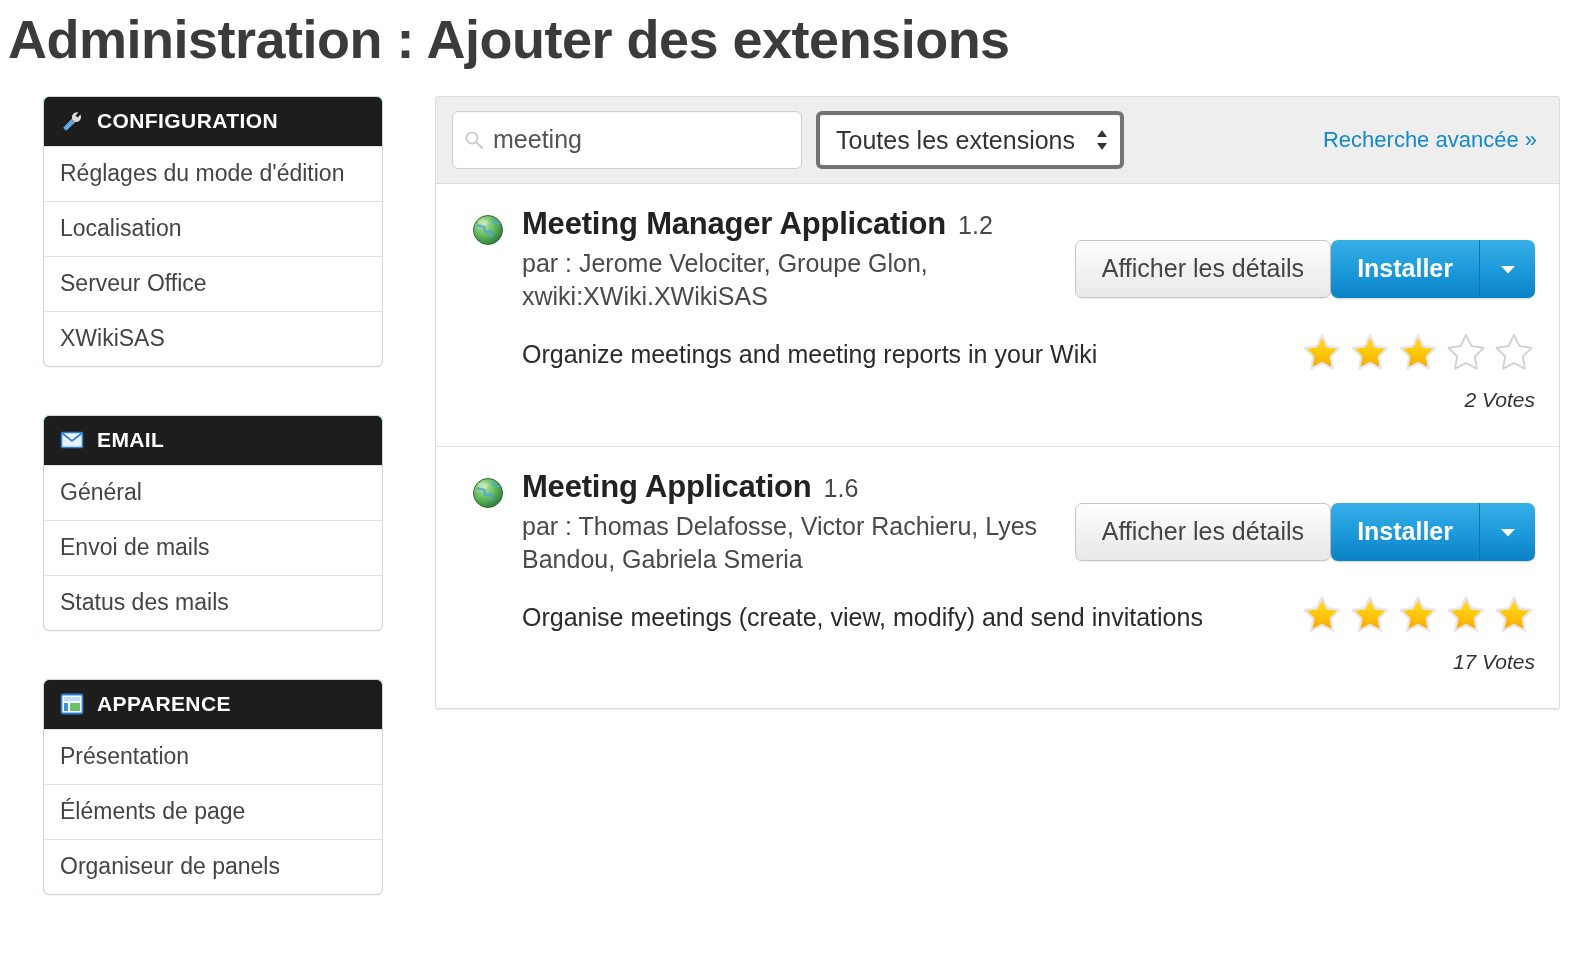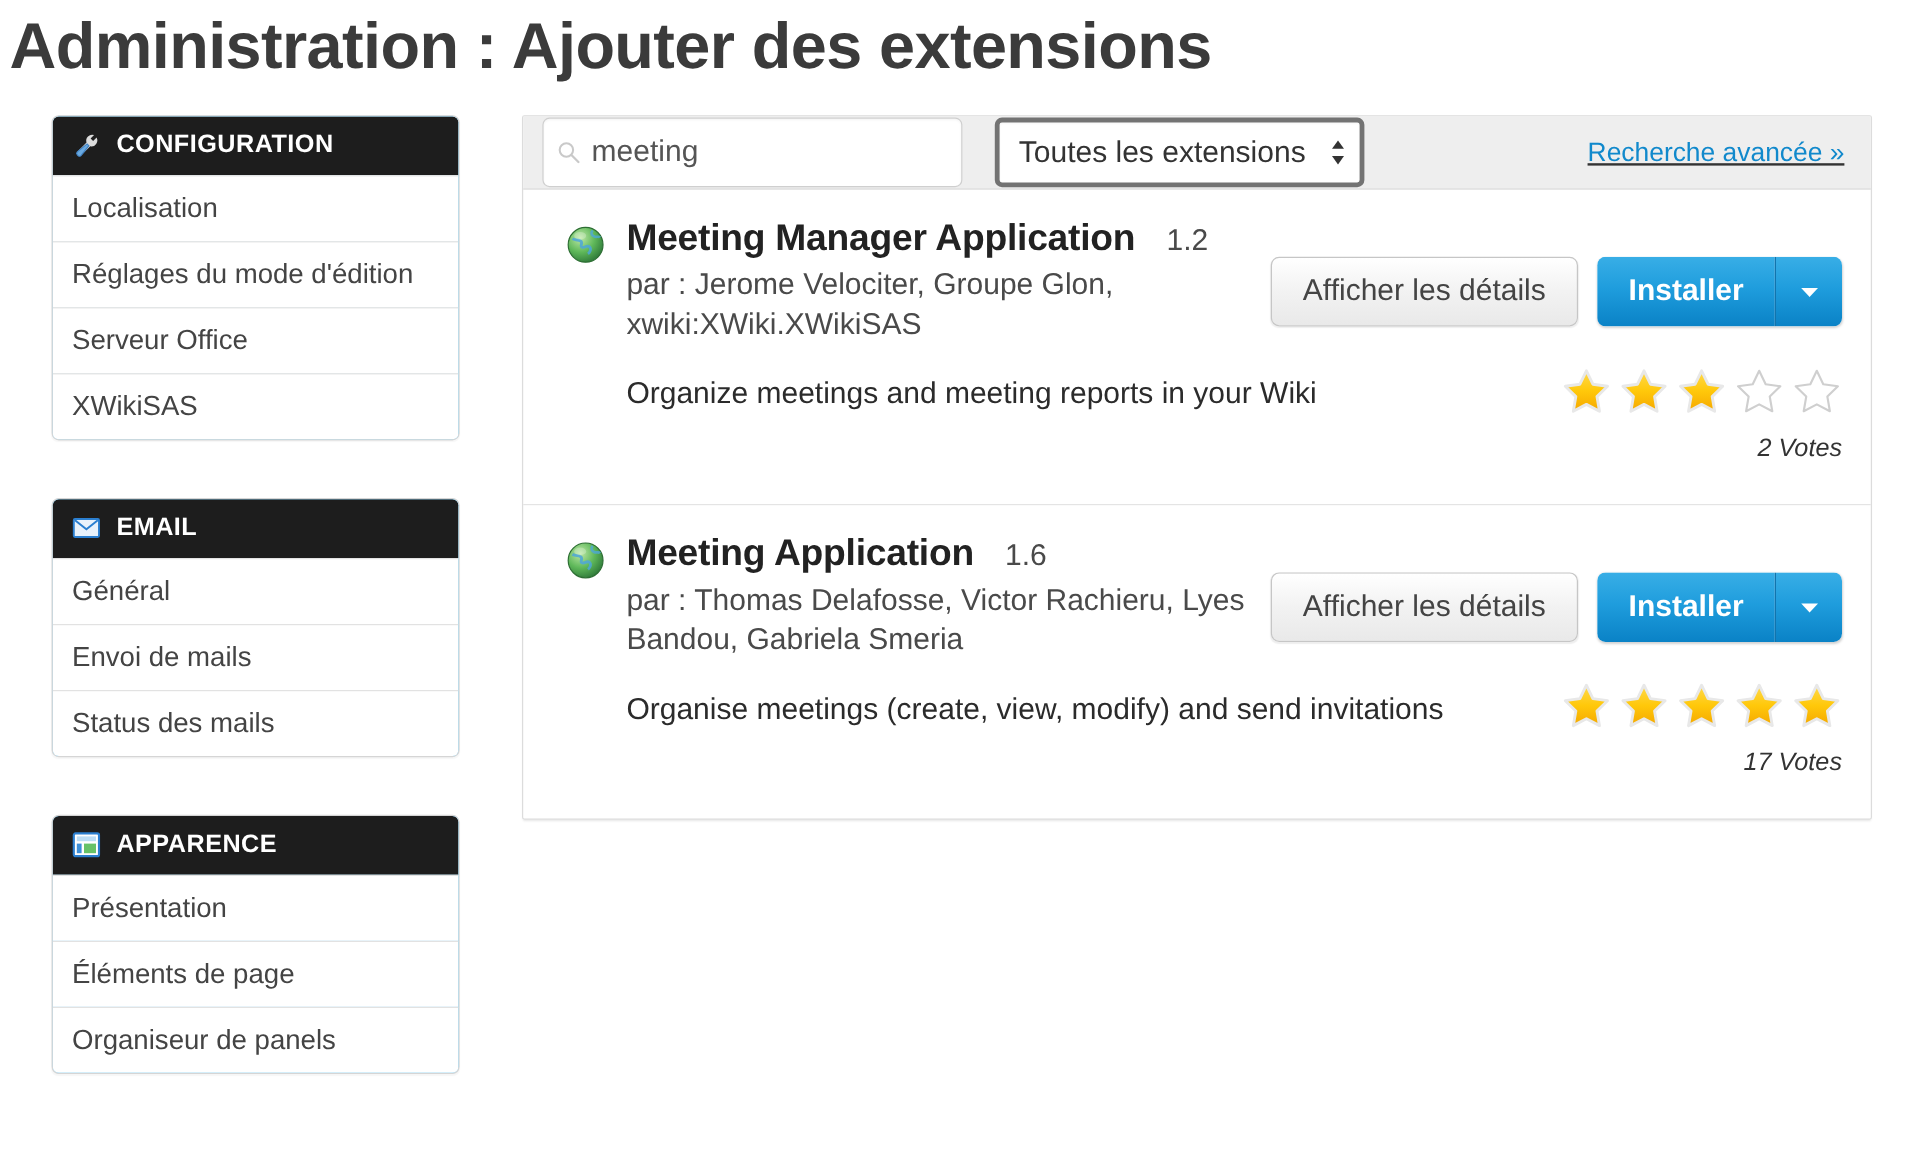--- a/index.html
+++ b/index.html
@@ -77,25 +77,24 @@
     border: 1px solid #dcdcdc;
     border-radius: 2px;
     background: #ffffff;
     box-shadow: 0 2px 2px -1px rgba(0,0,0,0.10);
   }
 
   
   #toolbar {
     background: #eeeeee;
     border-bottom: 1px solid #dcdcdc;
-    padding: 1px 16px;
+    padding: 14px 16px;
     display: flex;
     align-items: center;
-    gap: 27px;
-    text-decoration: underline;
+    gap: 14px;
   }
   .search-wrap {
     position: relative;
     width: 350px;
   }
   .search-wrap .s-ico {
     position: absolute;
     left: 12px; top: 50%;
     transform: translateY(-50%);
     width: 20px; height: 20px;
@@ -163,21 +162,21 @@
   .ext-top { display: flex; }
   .globe {
     width: 32px; height: 32px;
     flex: 0 0 32px;
     margin: 8px 18px 0 12px;
   }
   .ext-info { flex: 1; min-width: 0; }
   .ext-titleline {
     display: flex;
     align-items: baseline;
-    gap: 26px;
+    gap: 12px;
   }
   .ext-name {
     font-size: 31px;
     font-weight: bold;
     color: #222222;
     letter-spacing: -0.2px;
   }
   .ext-version {
     font-size: 25px;
     color: #4a4a4a;
@@ -213,21 +212,20 @@
     border-radius: 7px;
     padding: 13px 26px 14px 26px;
     cursor: pointer;
     box-shadow: 0 1px 1px rgba(0,0,0,0.07);
   }
   .split {
     display: flex;
     border-radius: 7px;
     overflow: hidden;
     box-shadow: 0 1px 2px rgba(0,0,0,0.18);
-    margin-left: 16px;
   }
   .btn-install {
     font-size: 25px;
     font-weight: bold;
     font-family: "Liberation Sans", sans-serif;
     color: #ffffff;
     background: linear-gradient(180deg,#38aee6 0%, #1f9ddd 45%, #0a82c6 100%);
     border: none;
     padding: 14px 26px 15px 26px;
     cursor: pointer;
@@ -269,22 +267,22 @@
   <aside id="sidebar">
       <div class="side-group">
         <div class="side-head">
           <svg class="ico" viewBox="0 0 24 24">
     <path d="M20.5 5.6 17.6 8.5 15.5 6.4 18.4 3.5a5 5 0 0 0-6.3 6.3L4.4 17.5a1.8 1.8 0 0 0 0 2.5l.6.6a1.8 1.8 0 0 0 2.5 0l7.7-7.7a5 5 0 0 0 5.3-7.3z" fill="#dcdcdc"></path>
     <path d="M12.6 10.9 4.4 17.5a1.8 1.8 0 0 0 0 2.5l.6.6a1.8 1.8 0 0 0 2.5 0l6.6-8.2z" fill="#6aa9e0"></path>
     <path d="M12.6 10.9 4.4 17.5a1.8 1.8 0 0 0 0 2.5l.6.6a1.8 1.8 0 0 0 2.5 0l6.6-8.2z" fill="none" stroke="#3d7fc0" stroke-width="0.9"></path>
   </svg>
           <span>CONFIGURATION</span>
         </div>
+        <div class="side-item">Réglages du mode d'édition</div>
         <div class="side-item">Localisation</div>
-        <div class="side-item">Réglages du mode d'édition</div>
         <div class="side-item">Serveur Office</div>
         <div class="side-item">XWikiSAS</div>
       </div>
       <div class="side-group">
         <div class="side-head">
           <svg class="ico" viewBox="0 0 24 24">
     <rect x="1.5" y="4.5" width="21" height="15" rx="1" fill="#e9f2fb" stroke="#2b7fd0" stroke-width="1.6"></rect>
     <polyline points="2.5,5.5 12,13 21.5,5.5" fill="none" stroke="#2b7fd0" stroke-width="1.6"></polyline>
   </svg>
           <span>EMAIL</span>

